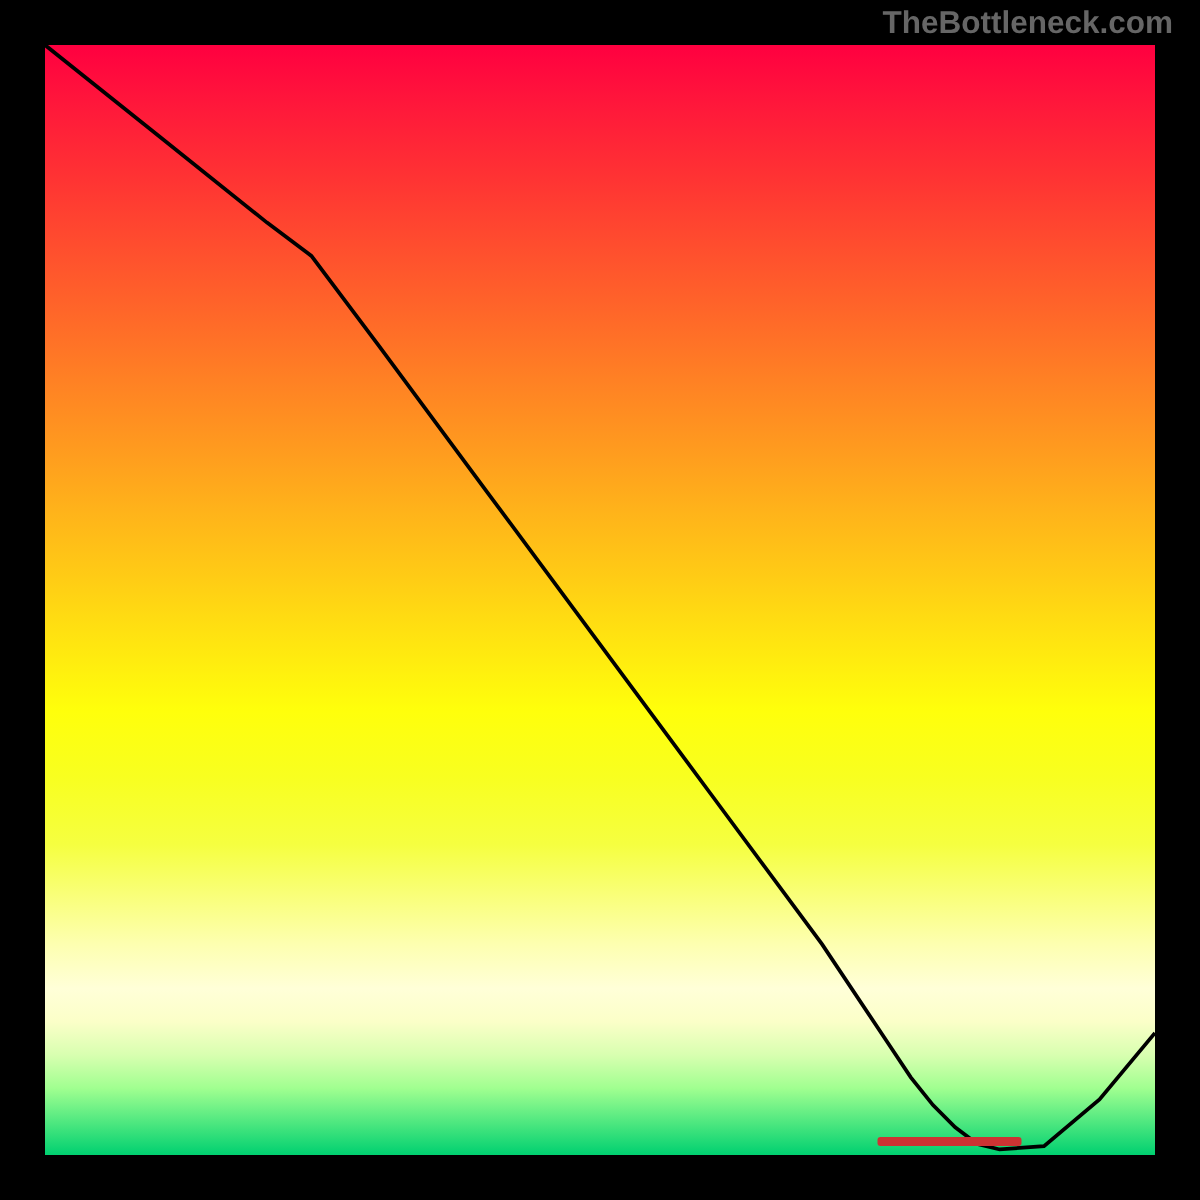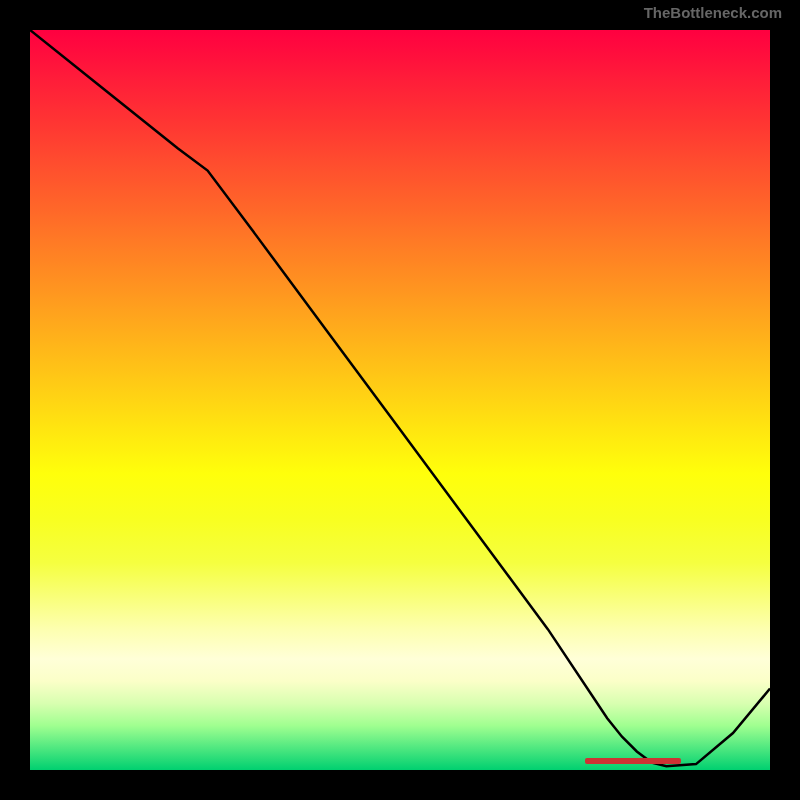--- a/index.html
+++ b/index.html
@@ -12,21 +12,21 @@
     width: 800px;
     height: 800px;
     position: relative;
     background: #000000;
   }
   .watermark {
     position: absolute;
     top: 4px;
     right: 18px;
     color: #666666;
-    font-size: 15px;
+    font-size: 21px;
     font-weight: bold;
     z-index: 10;
   }
   .plot-area {
     position: absolute;
     left: 30px;
     top: 30px;
     width: 740px;
     height: 740px;
     overflow: hidden;

